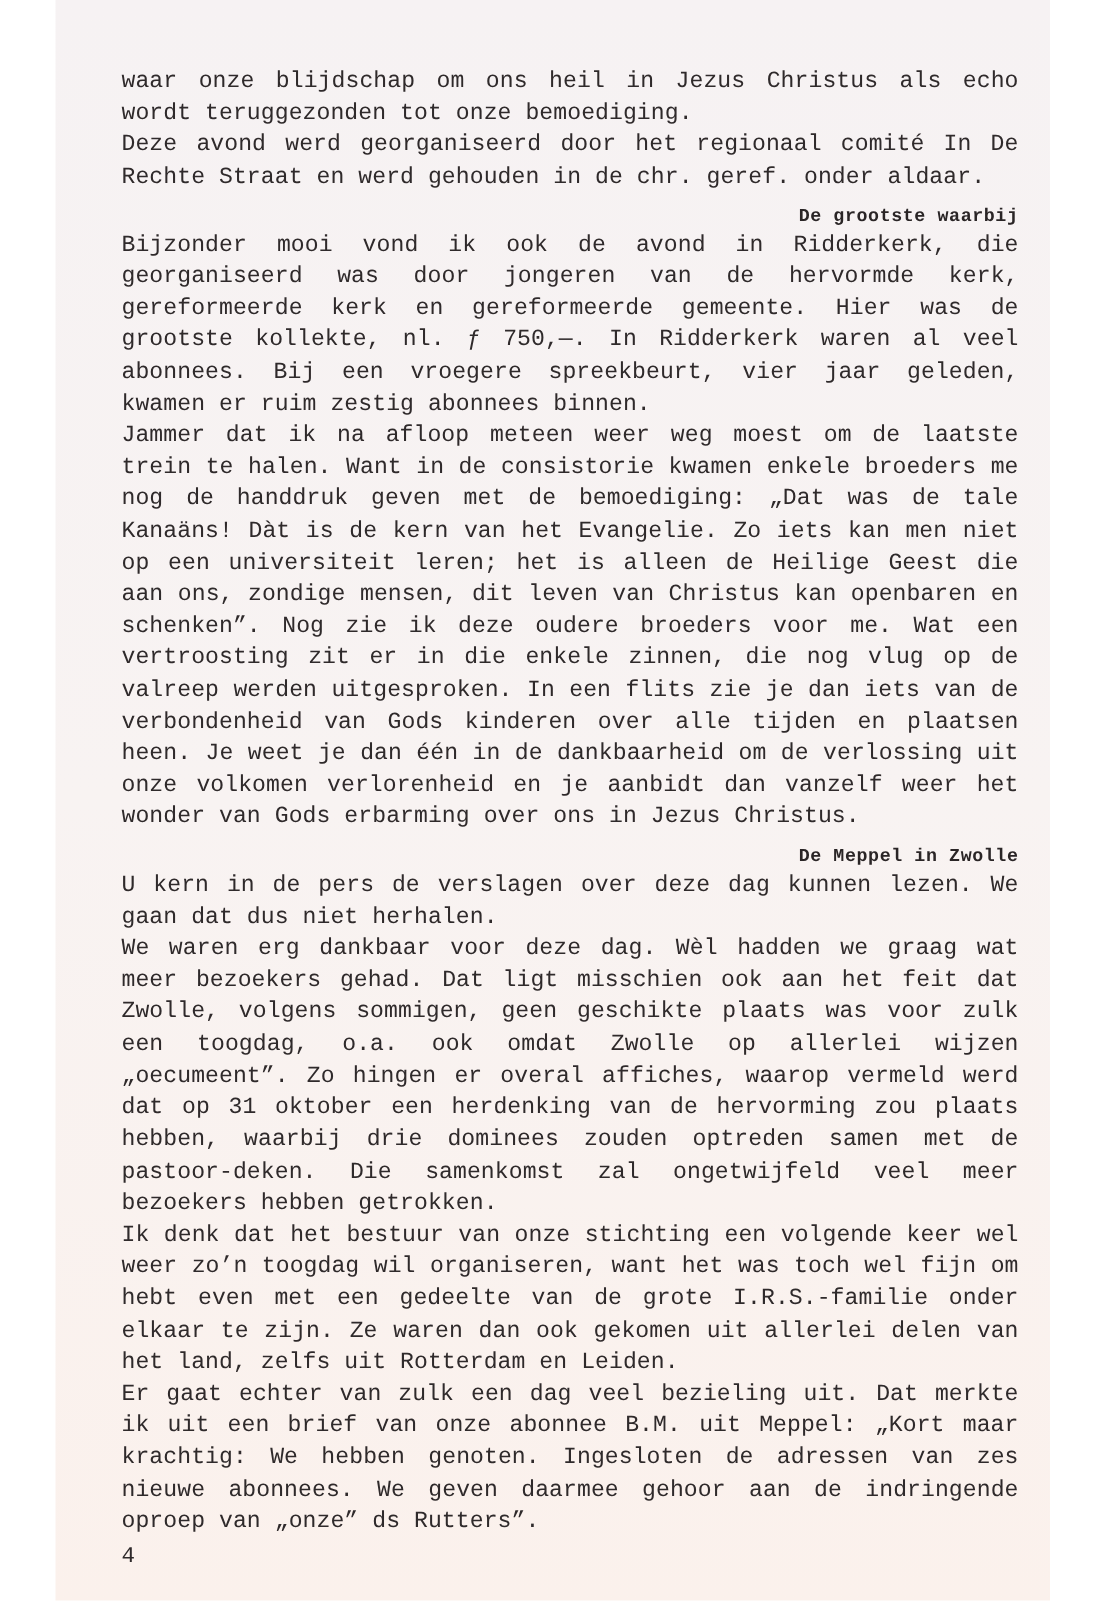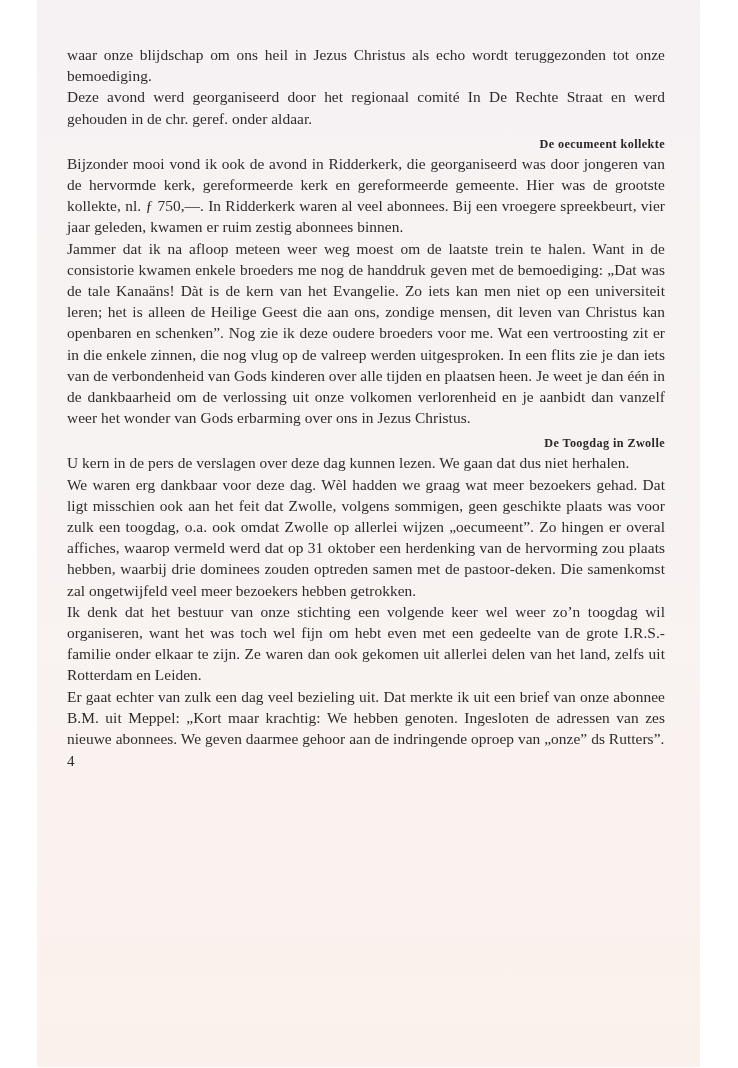--- a/index.html
+++ b/index.html
@@ -16,24 +16,24 @@
     .page {
       position: absolute;
       left: 37px;
       top: 0;
       width: 663px;
       height: 1067px;
       background: linear-gradient(180deg, #f6f2f3 0%, #f8f3f2 50%, #fbf1ec 100%);
     }
     .content {
       position: absolute;
-      left: 30px;
+      left: 44px;
       top: 44px;
       width: 598px;
-      font-family: Liberation Serif, serif;
+      font-family: Liberation Mono, monospace;
       color: #2f2a2b;
       font-size: 15.4px;
       line-height: 21.2px;
     }
     .para {
       margin: 0;
       text-align: justify;
       text-align-last: left;
       hyphens: manual;
       letter-spacing: 0.05px;
@@ -58,30 +58,30 @@
 
 <div class="page">
   <div class="content">
 
     <section>
       <p class="para">waar onze blijdschap om ons heil in Jezus Christus als echo wordt teruggezonden tot onze bemoediging.</p>
       <p class="para">Deze avond werd georganiseerd door het regionaal comité In De Rechte Straat en werd gehouden in de chr. geref. onder aldaar.</p>
     </section>
 
     <section>
-      <h3 class="heading">De oecumeent kollekte</h3>
+      <h3 class="heading">De grootste waarbij</h3>
       <p class="para">Bijzonder mooi vond ik ook de avond in Ridderkerk, die georganiseerd was door jongeren van de hervormde kerk, gereformeerde kerk en gereformeerde gemeente. Hier was de grootste kollekte, nl. ƒ 750,—. In Ridderkerk waren al veel abonnees. Bij een vroegere spreekbeurt, vier jaar geleden, kwamen er ruim zestig abonnees binnen.</p>
     </section>
 
     <section>
       <p class="para">Jammer dat ik na afloop meteen weer weg moest om de laatste trein te halen. Want in de consistorie kwamen enkele broeders me nog de handdruk geven met de bemoediging: „Dat was de tale Kanaäns! Dàt is de kern van het Evangelie. Zo iets kan men niet op een universiteit leren; het is alleen de Heilige Geest die aan ons, zondige mensen, dit leven van Christus kan openbaren en schenken”. Nog zie ik deze oudere broeders voor me. Wat een vertroosting zit er in die enkele zinnen, die nog vlug op de valreep werden uitgesproken. In een flits zie je dan iets van de verbondenheid van Gods kinderen over alle tijden en plaatsen heen. Je weet je dan één in de dankbaarheid om de verlos­sing uit onze volkomen verlorenheid en je aanbidt dan vanzelf weer het wonder van Gods erbarming over ons in Jezus Christus.</p>
     </section>
 
     <section>
-      <h3 class="heading">De Toogdag in Zwolle</h3>
+      <h3 class="heading">De Meppel in Zwolle</h3>
       <p class="para">U kern in de pers de verslagen over deze dag kunnen lezen. We gaan dat dus niet herhalen.</p>
       <p class="para">We waren erg dankbaar voor deze dag. Wèl hadden we graag wat meer be­zoekers gehad. Dat ligt misschien ook aan het feit dat Zwolle, volgens sommi­gen, geen geschikte plaats was voor zulk een toogdag, o.a. ook omdat Zwolle op allerlei wijzen „oecumeent”. Zo hingen er overal affiches, waarop vermeld werd dat op 31 oktober een herdenking van de hervorming zou plaats hebben, waarbij drie dominees zouden optreden samen met de pastoor-deken. Die samenkomst zal ongetwijfeld veel meer bezoekers hebben getrokken.</p>
       <p class="para">Ik denk dat het bestuur van onze stichting een volgende keer wel weer zo’n toogdag wil organiseren, want het was toch wel fijn om hebt even met een gedeelte van de grote I.R.S.-familie onder elkaar te zijn. Ze waren dan ook gekomen uit allerlei delen van het land, zelfs uit Rotterdam en Leiden.</p>
       <p class="para">Er gaat echter van zulk een dag veel bezieling uit. Dat merkte ik uit een brief van onze abonnee B.M. uit Meppel: „Kort maar krachtig: We hebben genoten. Ingesloten de adressen van zes nieuwe abonnees. We geven daarmee gehoor aan de indringende oproep van „onze” ds Rutters”.</p>
     </section>
 
     <p class="page-number">4</p>
   </div>
 </div>
 

